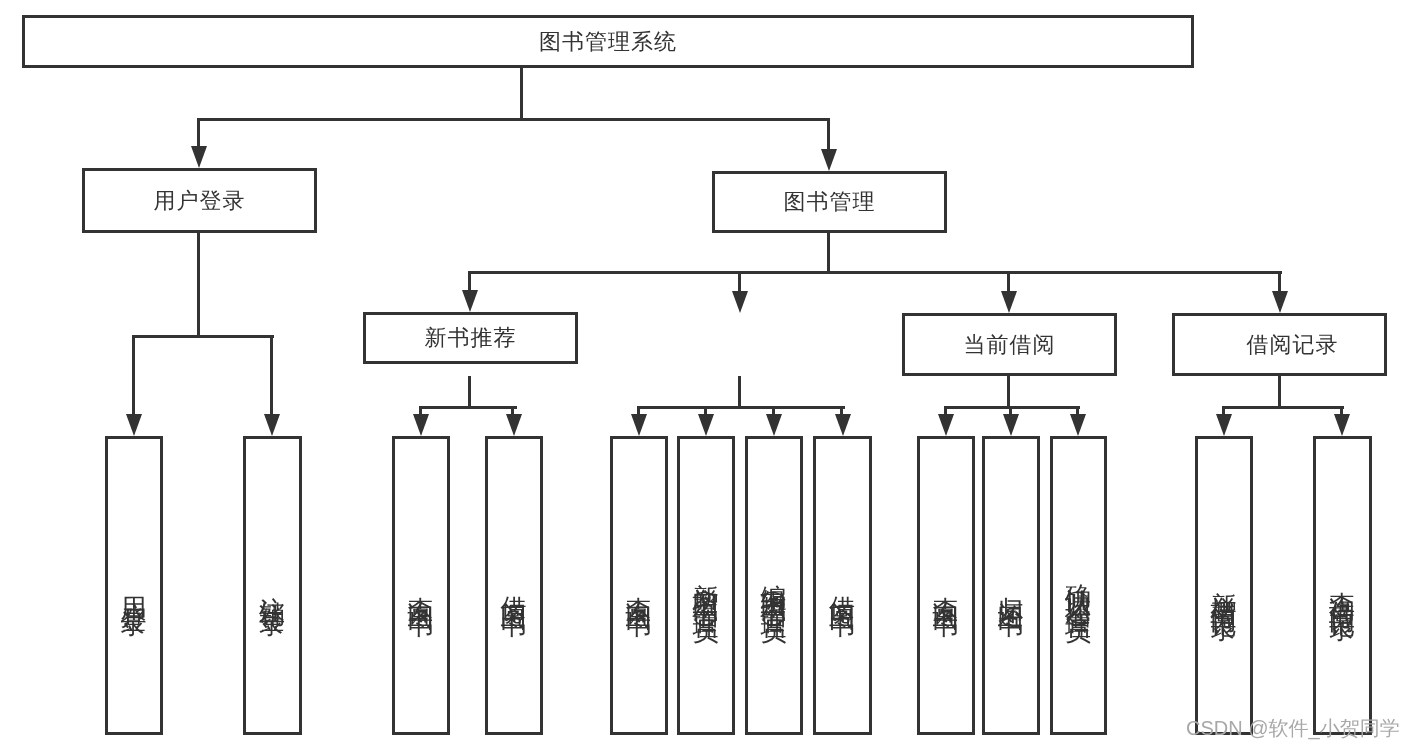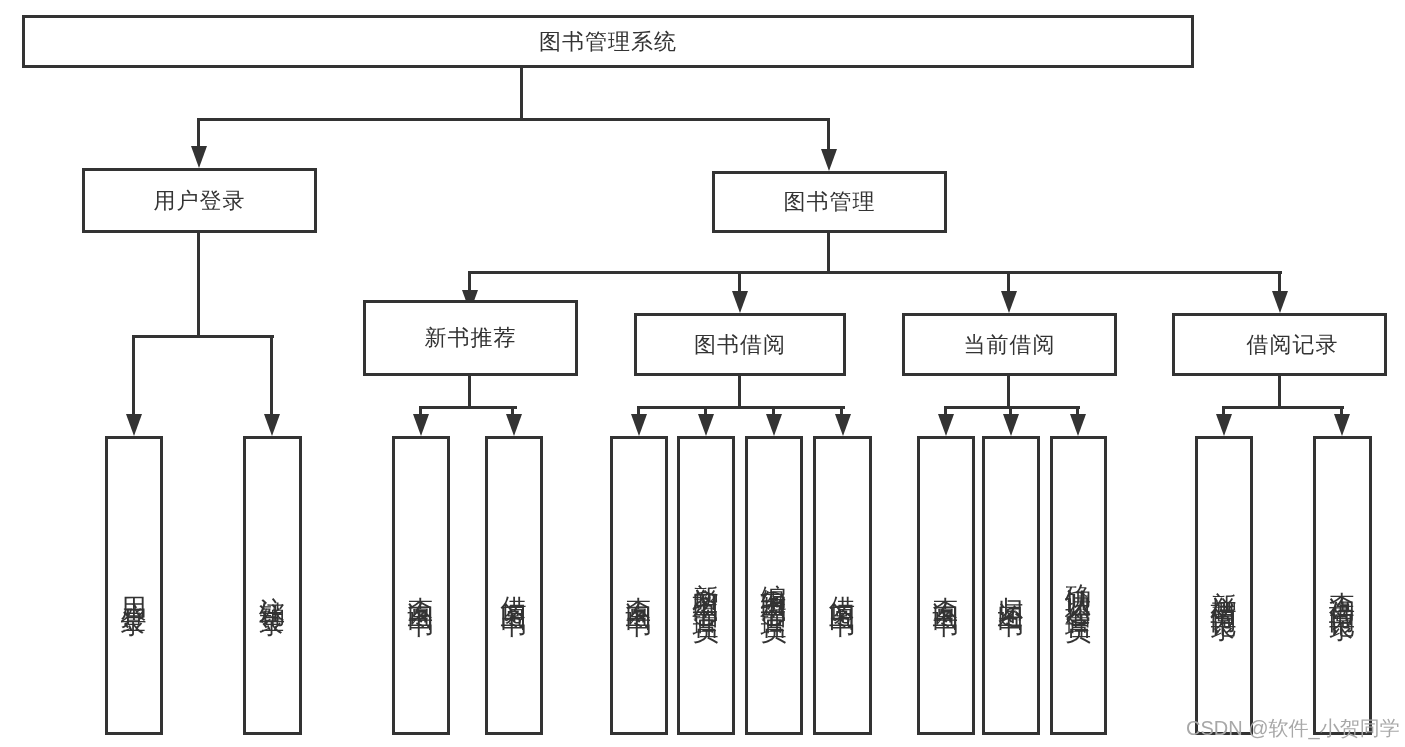--- a/index.html
+++ b/index.html
@@ -44,25 +44,22 @@
     <span>图书管理系统</span>
   </div>
 
   <div class="box h" style="left:82px;top:168px;width:235px;height:65px;">
     <span>用户登录</span>
   </div>
   <div class="box h" style="left:712px;top:171px;width:235px;height:62px;text-align:center;">
     <span>图书管理</span>
   </div>
 
-  <div class="box h" style="left:363px;top:300px;width:215px;height:76px;">
+  <div class="box h" style="left:363px;top:312px;width:215px;height:52px;">
     <span>新书推荐</span>
-  </div>
-  <div class="box h" style="left:634px;top:313px;width:212px;height:63px;">
-    <span>图书借阅</span>
   </div>
   <div class="box h" style="left:902px;top:313px;width:215px;height:63px;">
     <span>当前借阅</span>
   </div>
   <div class="box h" style="left:1172px;top:313px;width:215px;height:63px;padding-left:26px;">
     <span>借阅记录</span>
   </div>
 
   <div class="box v" style="left:105px;top:436px;width:58px;height:299px;">
     <span>用户登录</span>

